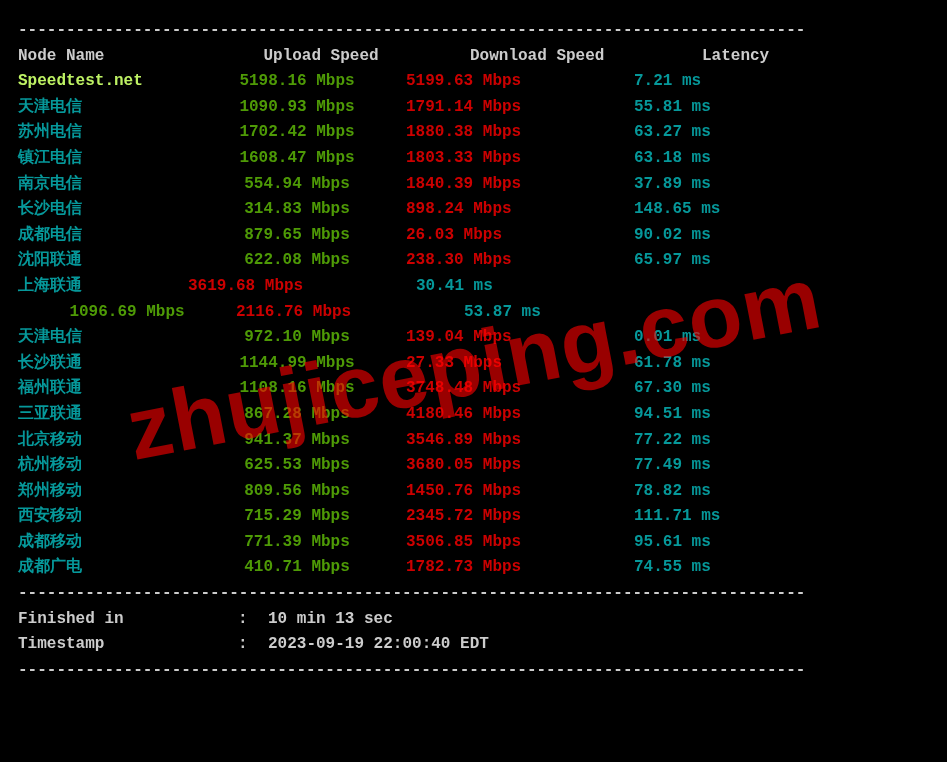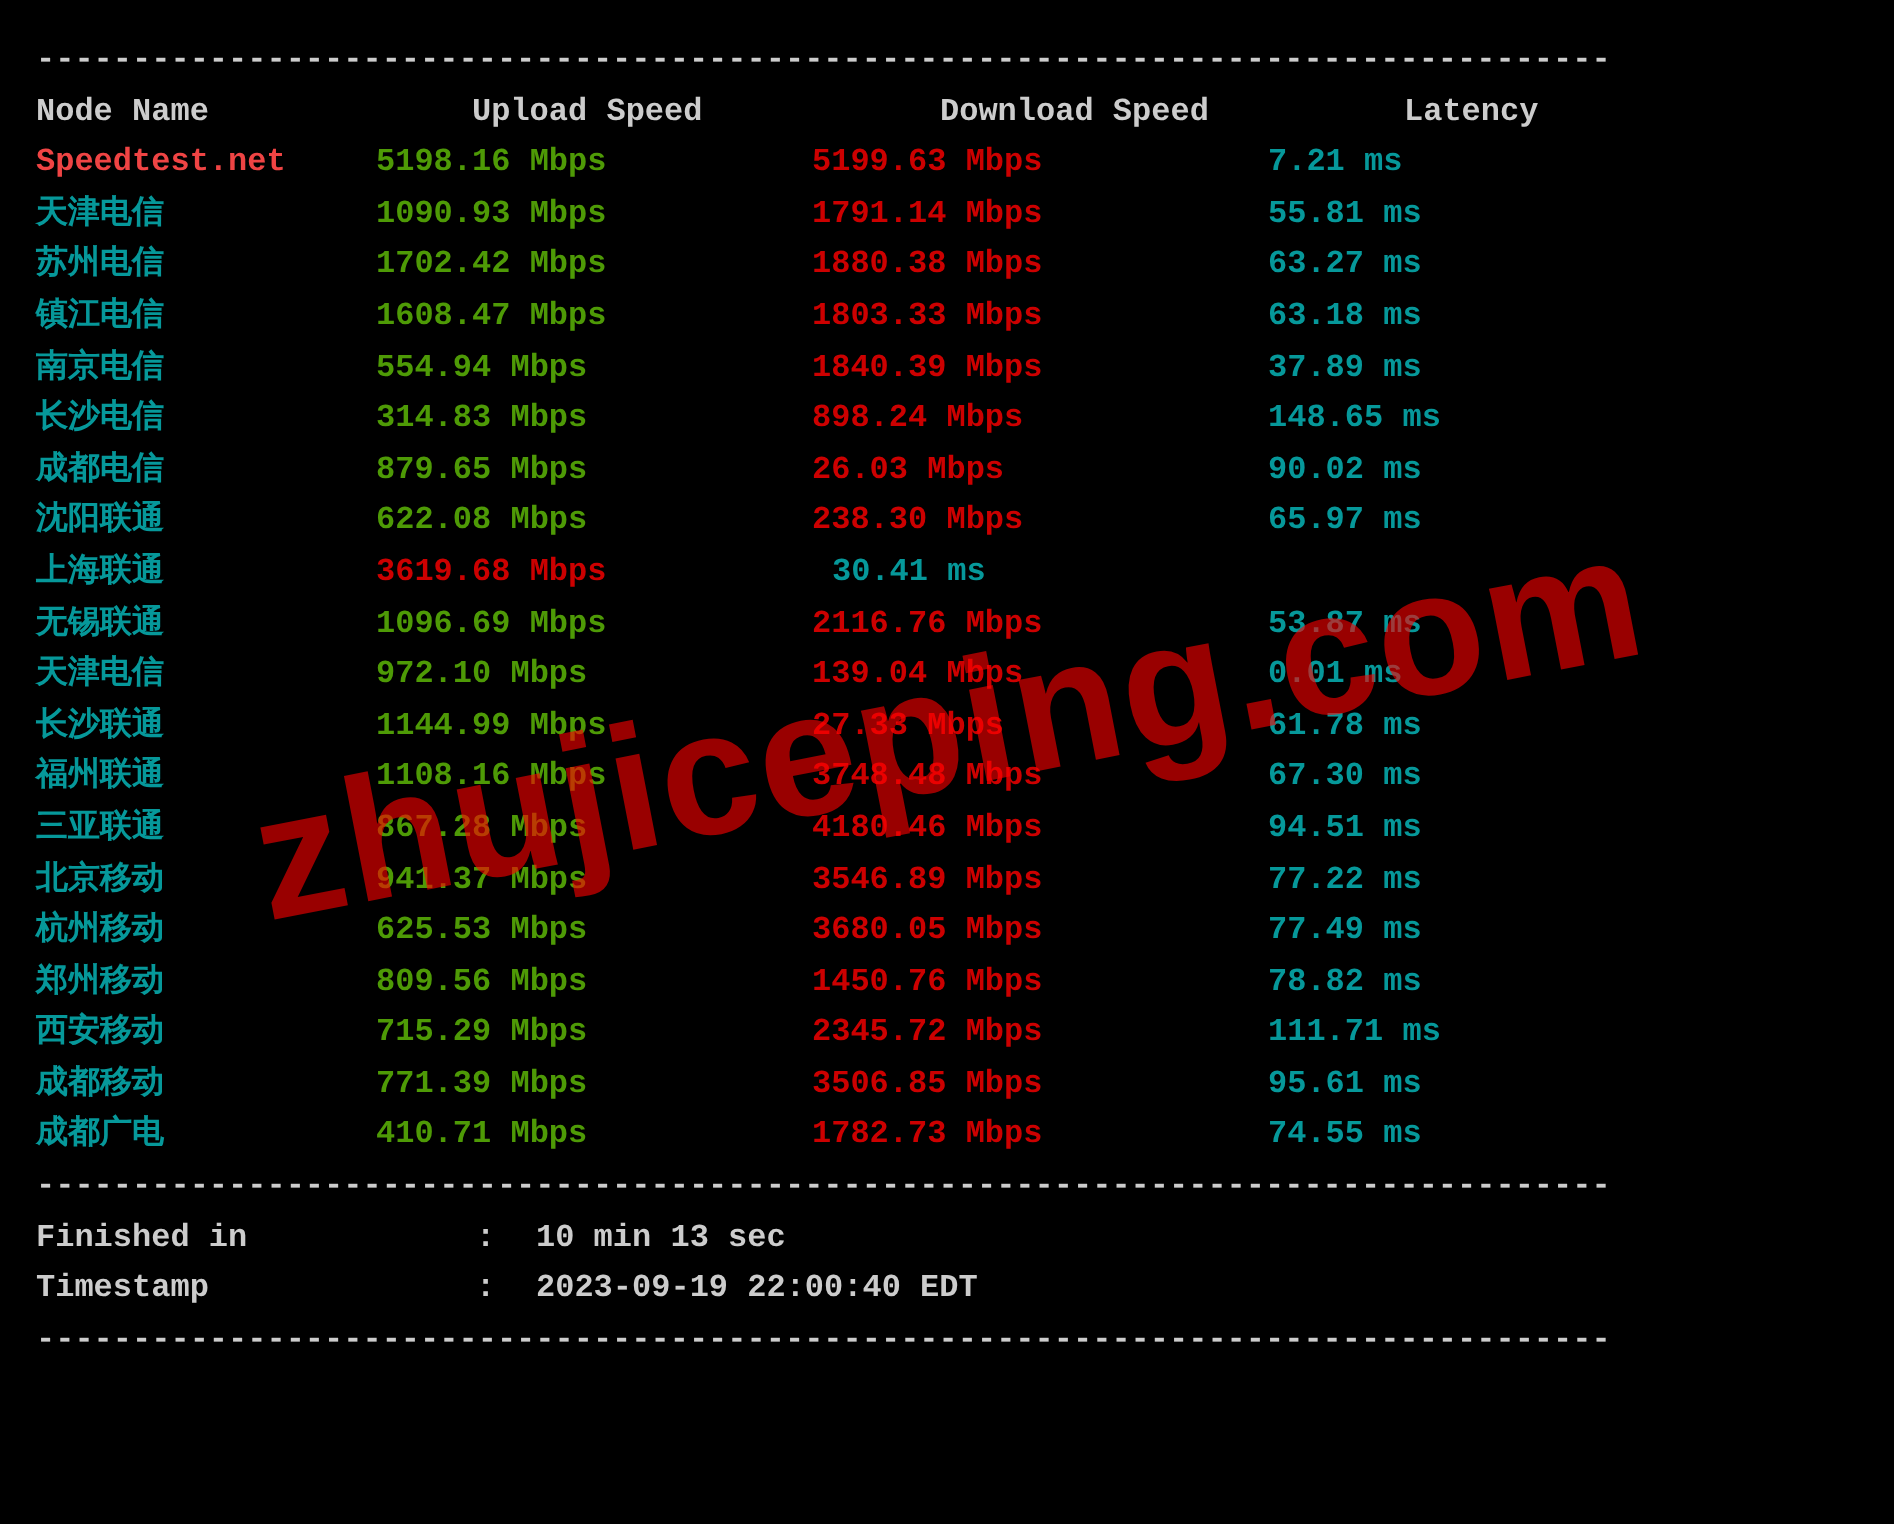--- a/index.html
+++ b/index.html
@@ -33,20 +33,21 @@
     .data-row {
       display: flex;
     }
     .col-node {
       width: 170px;
       flex-shrink: 0;
     }
     .col-upload {
       width: 218px;
       flex-shrink: 0;
+      text-align: center;
     }
     .col-download {
       width: 228px;
       flex-shrink: 0;
     }
     .col-latency {
       flex-shrink: 0;
     }
     .header-row .col-upload {
       padding-left: 48px;
@@ -54,21 +55,21 @@
     .header-row .col-download {
       padding-left: 64px;
     }
     .header-row .col-latency {
       padding-left: 68px;
     }
     .green {
       color: #4e9a06;
     }
     .yellow {
-      color: #ef4444;
+      color: #bef264;
     }
     .red {
       color: #cc0000;
     }
     .cyan {
       color: #06989a;
     }
     .footer-row {
       display: flex;
       color: #ccc;
@@ -156,21 +157,20 @@
       <div class="col-upload green">622.08 Mbps</div>
       <div class="col-download red">238.30 Mbps</div>
       <div class="col-latency cyan">65.97 ms</div>
     </div>
     <div class="data-row">
       <div class="col-node cyan">上海联通</div>
       <div class="col-download red">3619.68 Mbps</div>
       <div class="col-latency cyan">30.41 ms</div>
     </div>
     <div class="data-row">
-      <div class="col-node cyan">无锡联通</div>
       <div class="col-upload green">1096.69 Mbps</div>
       <div class="col-download red">2116.76 Mbps</div>
       <div class="col-latency cyan">53.87 ms</div>
     </div>
     <div class="data-row">
       <div class="col-node cyan">天津电信</div>
       <div class="col-upload green">972.10 Mbps</div>
       <div class="col-download red">139.04 Mbps</div>
       <div class="col-latency cyan">0.01 ms</div>
     </div>

